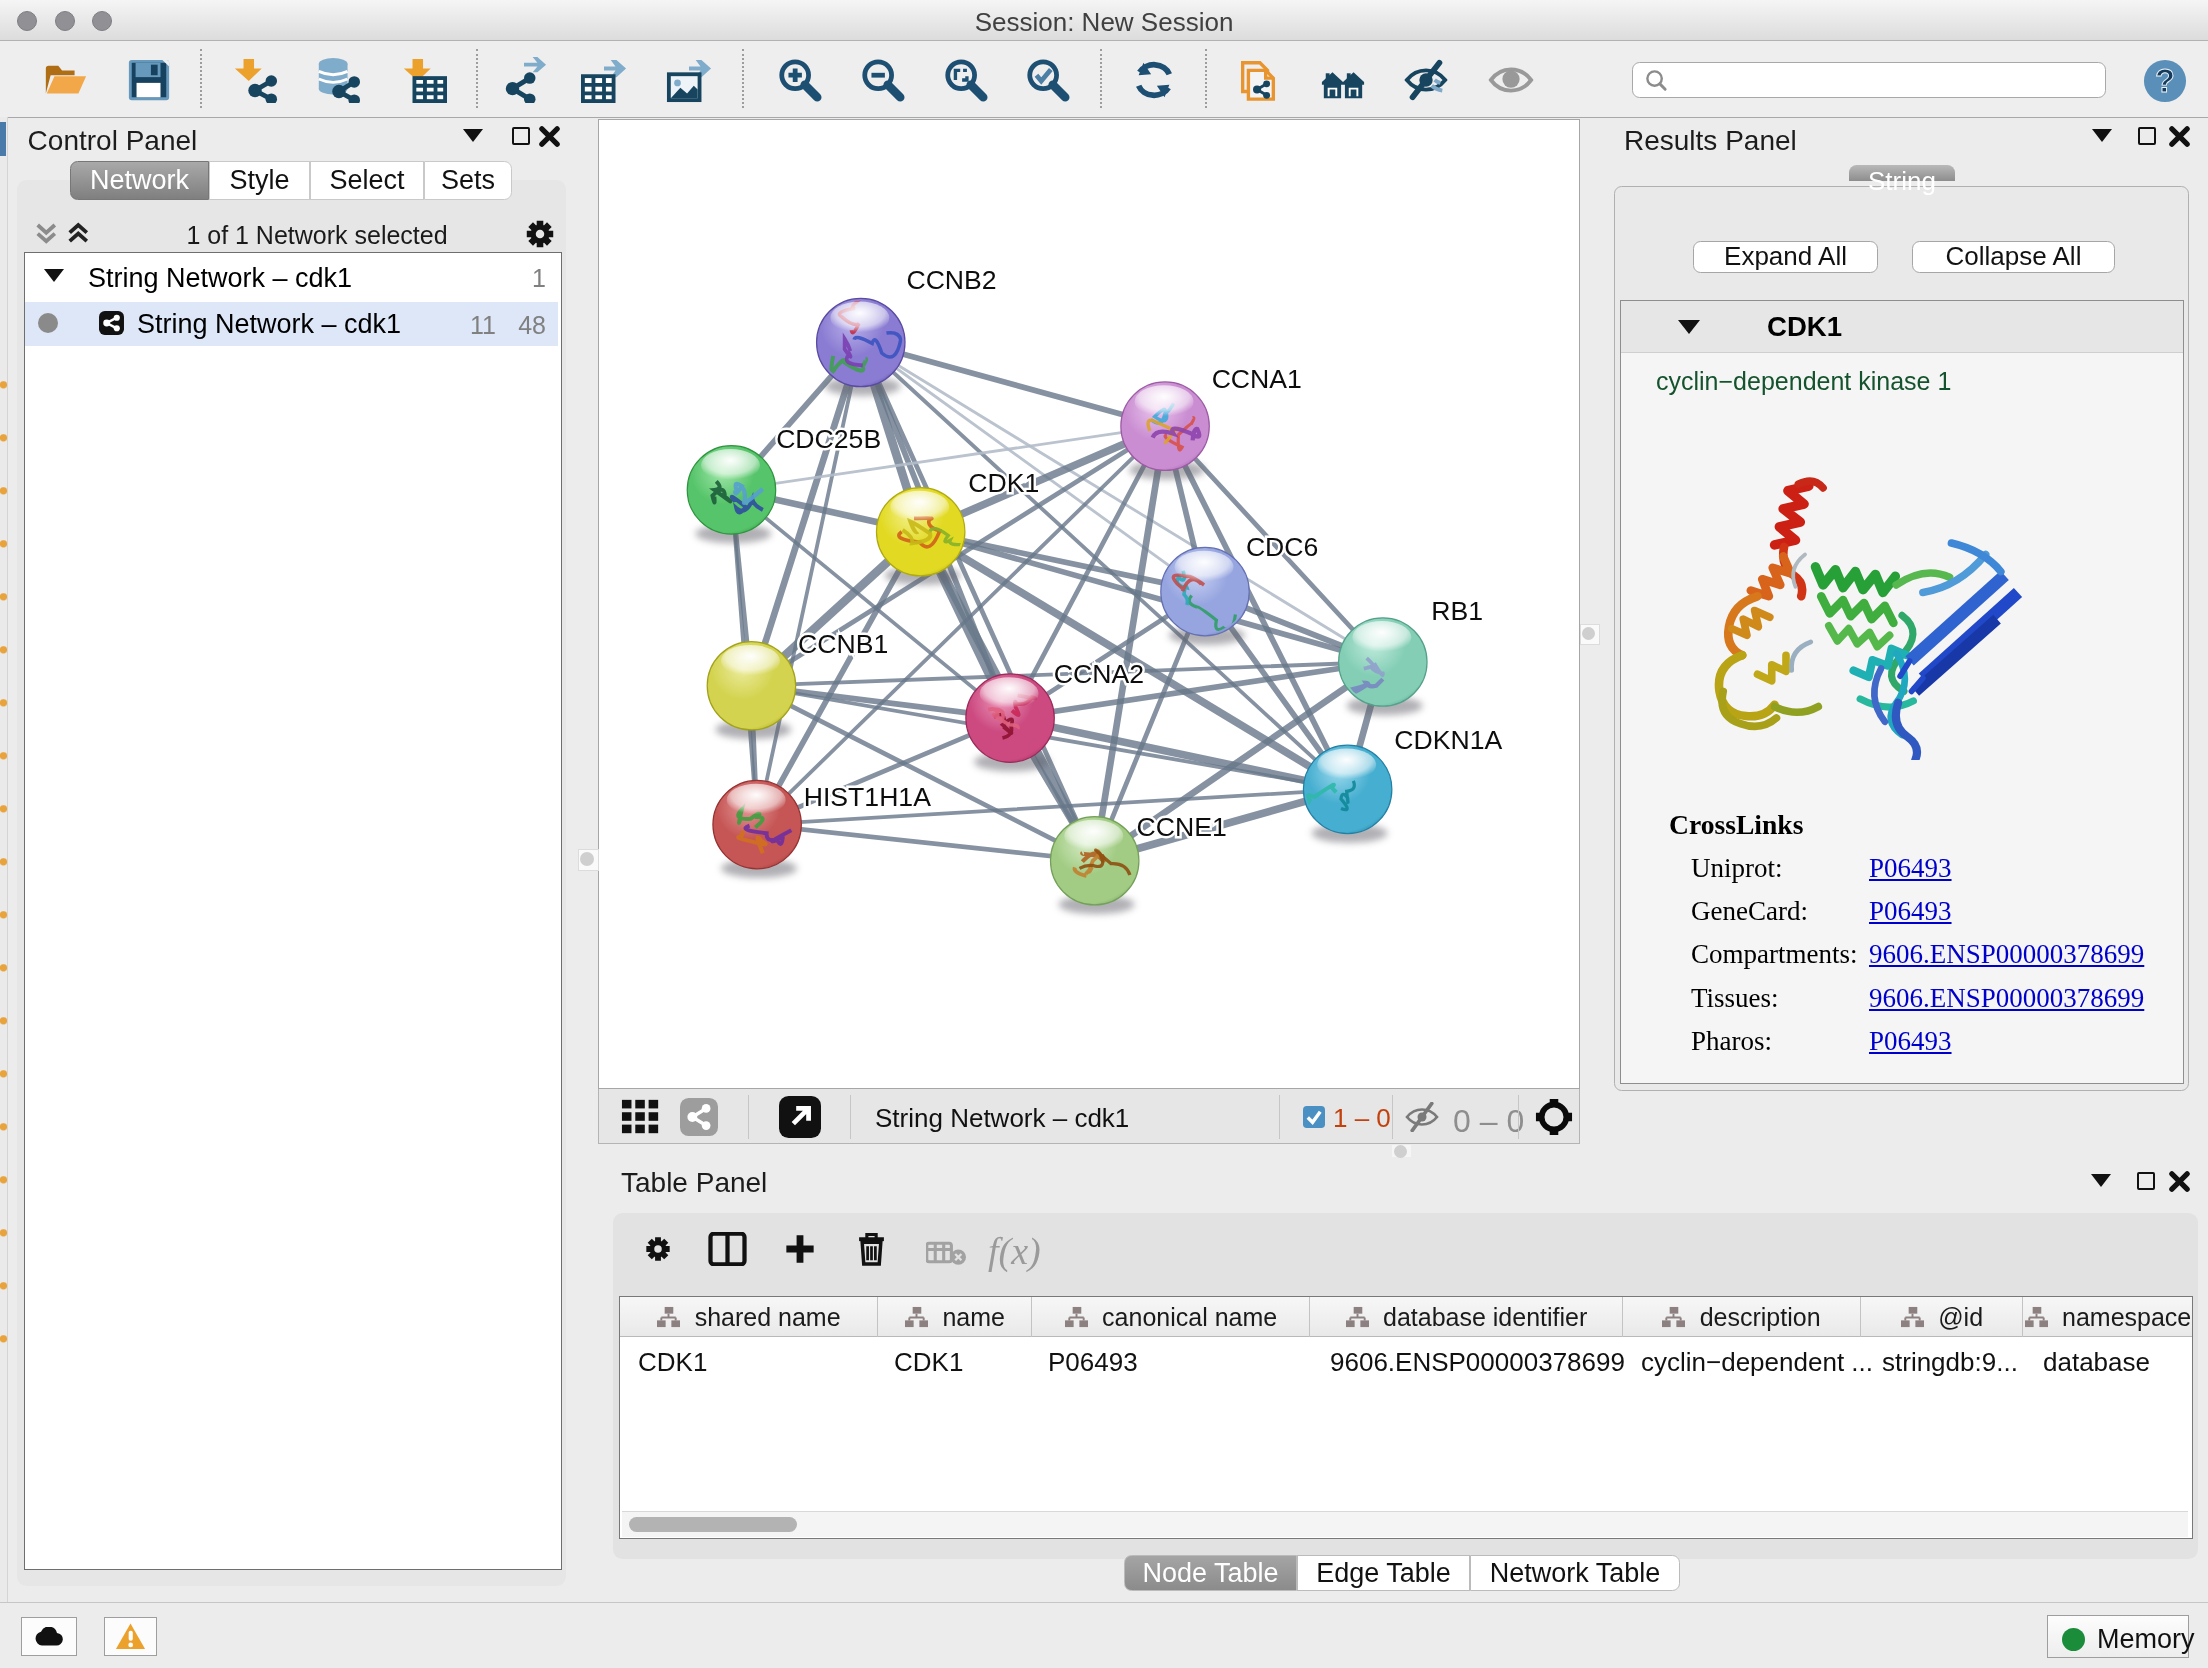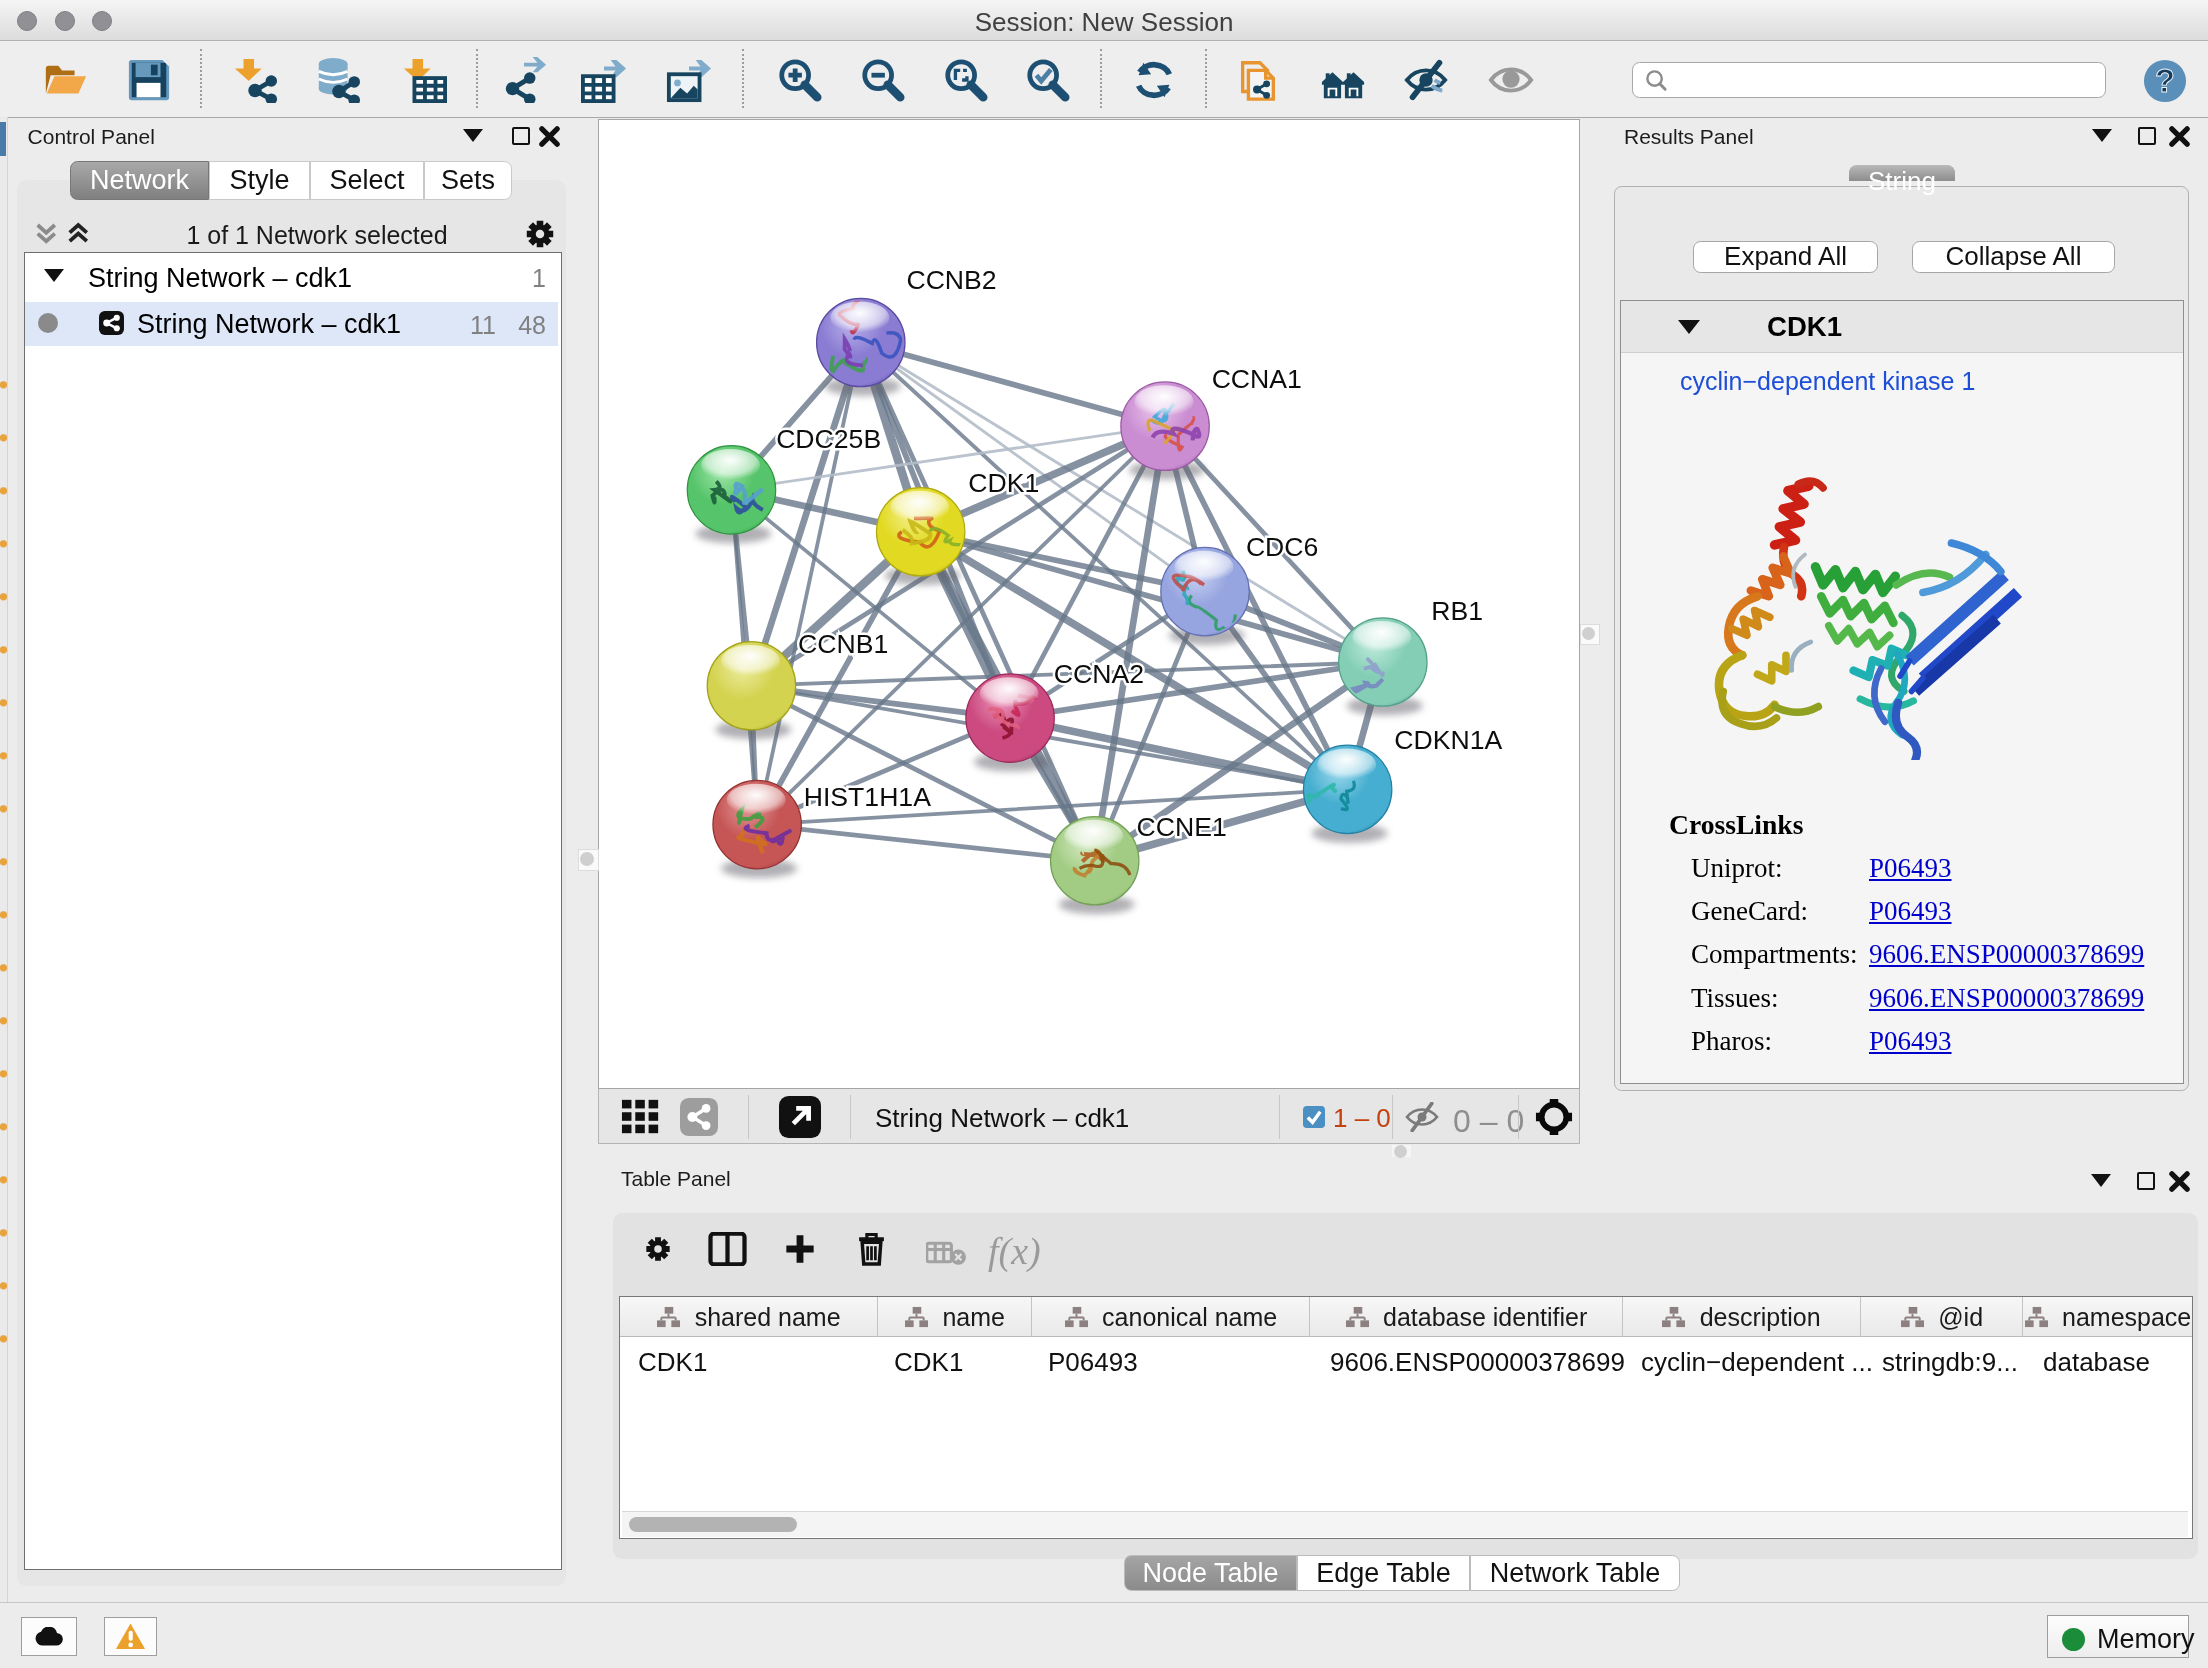--- a/index.html
+++ b/index.html
@@ -8,21 +8,21 @@
   
   #titlebar{left:0;top:0;width:2208px;height:40px;background:linear-gradient(#f5f5f5,#dcdcdc);border-bottom:1px solid #b2b2b2;}
   .tl{position:absolute;top:10.5px;width:20px;height:20px;border-radius:50%;background:#909095;border:1px solid #7e7e84;box-sizing:border-box;}
   #wtitle{position:absolute;top:6.7px;left:0;width:2208px;text-align:center;font-size:26px;color:#404040;}
   
   #toolbar{left:0;top:41px;width:2208px;height:76px;background:#eeeeee;border-bottom:1px solid #a8a8a8;}
   .tbi{position:absolute;top:16px;width:46px;height:46px;}
   .tbsep{position:absolute;top:7.6px;width:0;height:59px;border-left:2.9px dotted #9d9d9d;}
   #searchbox{position:absolute;left:1632px;top:21px;width:474px;height:36px;background:#fff;border:1.9px solid #a8a8a8;border-radius:7.6px;box-sizing:border-box;}
   
-  .ptitle{font-size:21px;color:#1c1c1c;}
+  .ptitle{font-size:28px;color:#1c1c1c;}
   
   #cp-title{left:27.6px;top:125px;}
   .tab{position:absolute;top:161px;height:39px;box-sizing:border-box;background:#fff;border:1px solid #c9c9c9;font-size:27px;color:#111;text-align:center;line-height:37px;}
   .tabsel{background:linear-gradient(#a9a9a9,#7f7f7f);color:#fff;border:1px solid #777;}
   #cp-sub{left:17px;top:180px;width:549px;height:1406px;background:#e6e6e6;border-radius:9.5px;}
   #cp-hdr{left:24px;top:215px;width:536px;height:38px;}
   #tree{left:24px;top:252px;width:538px;height:1318px;background:#fff;border:1.9px solid #6e6e6e;box-sizing:border-box;}
   .trow{position:absolute;left:0;width:533px;height:44px;font-size:27px;}
   .tnum{position:absolute;top:8.6px;font-size:25px;color:#808080;text-align:right;}
   
@@ -763,21 +763,21 @@
   </svg>
 <div class="abs" id="rp-box"></div>
 <div class="abs" id="stringtab">String</div>
 <div class="rbtn" style="left:1693px;width:185px;">Expand All</div>
 <div class="rbtn" style="left:1912px;width:203px;">Collapse All</div>
 <div class="abs" id="rp-inner">
   <div id="rp-sechdr">
     <span style="position:absolute;left:57px;top:19px;width:0;height:0;border-left:11.4px solid transparent;border-right:11.4px solid transparent;border-top:14.3px solid #111;"></span>
     <span style="position:absolute;left:146px;top:9.5px;font-size:27.6px;font-weight:bold;">CDK1</span>
   </div>
-  <div style="position:absolute;left:35px;top:66px;font-size:25px;color:#1d4ed8;margin-left:24px;">cyclin−dependent kinase 1</div>
+  <div style="position:absolute;left:35px;top:66px;font-size:25px;color:#14532d;">cyclin−dependent kinase 1</div>
     <svg style="position:absolute;left:49px;top:162px;" width="367" height="297" viewBox="0 0 386 312">
       <path d="M110 86 L132 81 L115 67 L137 62 L119 48 L141 43 L124 29 L146 24" fill="none" stroke="#cc2014" stroke-width="10" stroke-linecap="round" stroke-linejoin="round" opacity="1.0"></path>
       <path d="M120 88 q-4 20 10 30 q12 8 8 22" fill="none" stroke="#d03414" stroke-width="9" stroke-linecap="round" stroke-linejoin="round" opacity="1.0"></path>
       <path d="M135 22 q16 -8 26 4" fill="none" stroke="#c82818" stroke-width="8" stroke-linecap="round" stroke-linejoin="round" opacity="1.0"></path>
       <path d="M85 134 L104 140 L97 122 L116 128 L108 110 L127 116 L119 98" fill="none" stroke="#d8641c" stroke-width="9" stroke-linecap="round" stroke-linejoin="round" opacity="1.0"></path>
       <path d="M92 140 q-26 8 -30 32 q-4 22 14 30" fill="none" stroke="#d8781c" stroke-width="9" stroke-linecap="round" stroke-linejoin="round" opacity="1.0"></path>
       <path d="M65 174 L81 181 L77 164 L93 172 L89 155 L105 162" fill="none" stroke="#d08a1a" stroke-width="8" stroke-linecap="round" stroke-linejoin="round" opacity="1.0"></path>
       <path d="M76 202 q-28 10 -24 38 q4 24 28 26 q20 2 30 -12" fill="none" stroke="#b8a414" stroke-width="9" stroke-linecap="round" stroke-linejoin="round" opacity="1.0"></path>
       <path d="M56 240 q-6 26 18 34 q22 8 38 -6" fill="none" stroke="#a8a018" stroke-width="8" stroke-linecap="round" stroke-linejoin="round" opacity="1.0"></path>
       <path d="M92 222 L107 229 L107 212 L122 219 L122 202" fill="none" stroke="#c0a818" stroke-width="8" stroke-linecap="round" stroke-linejoin="round" opacity="1.0"></path>

